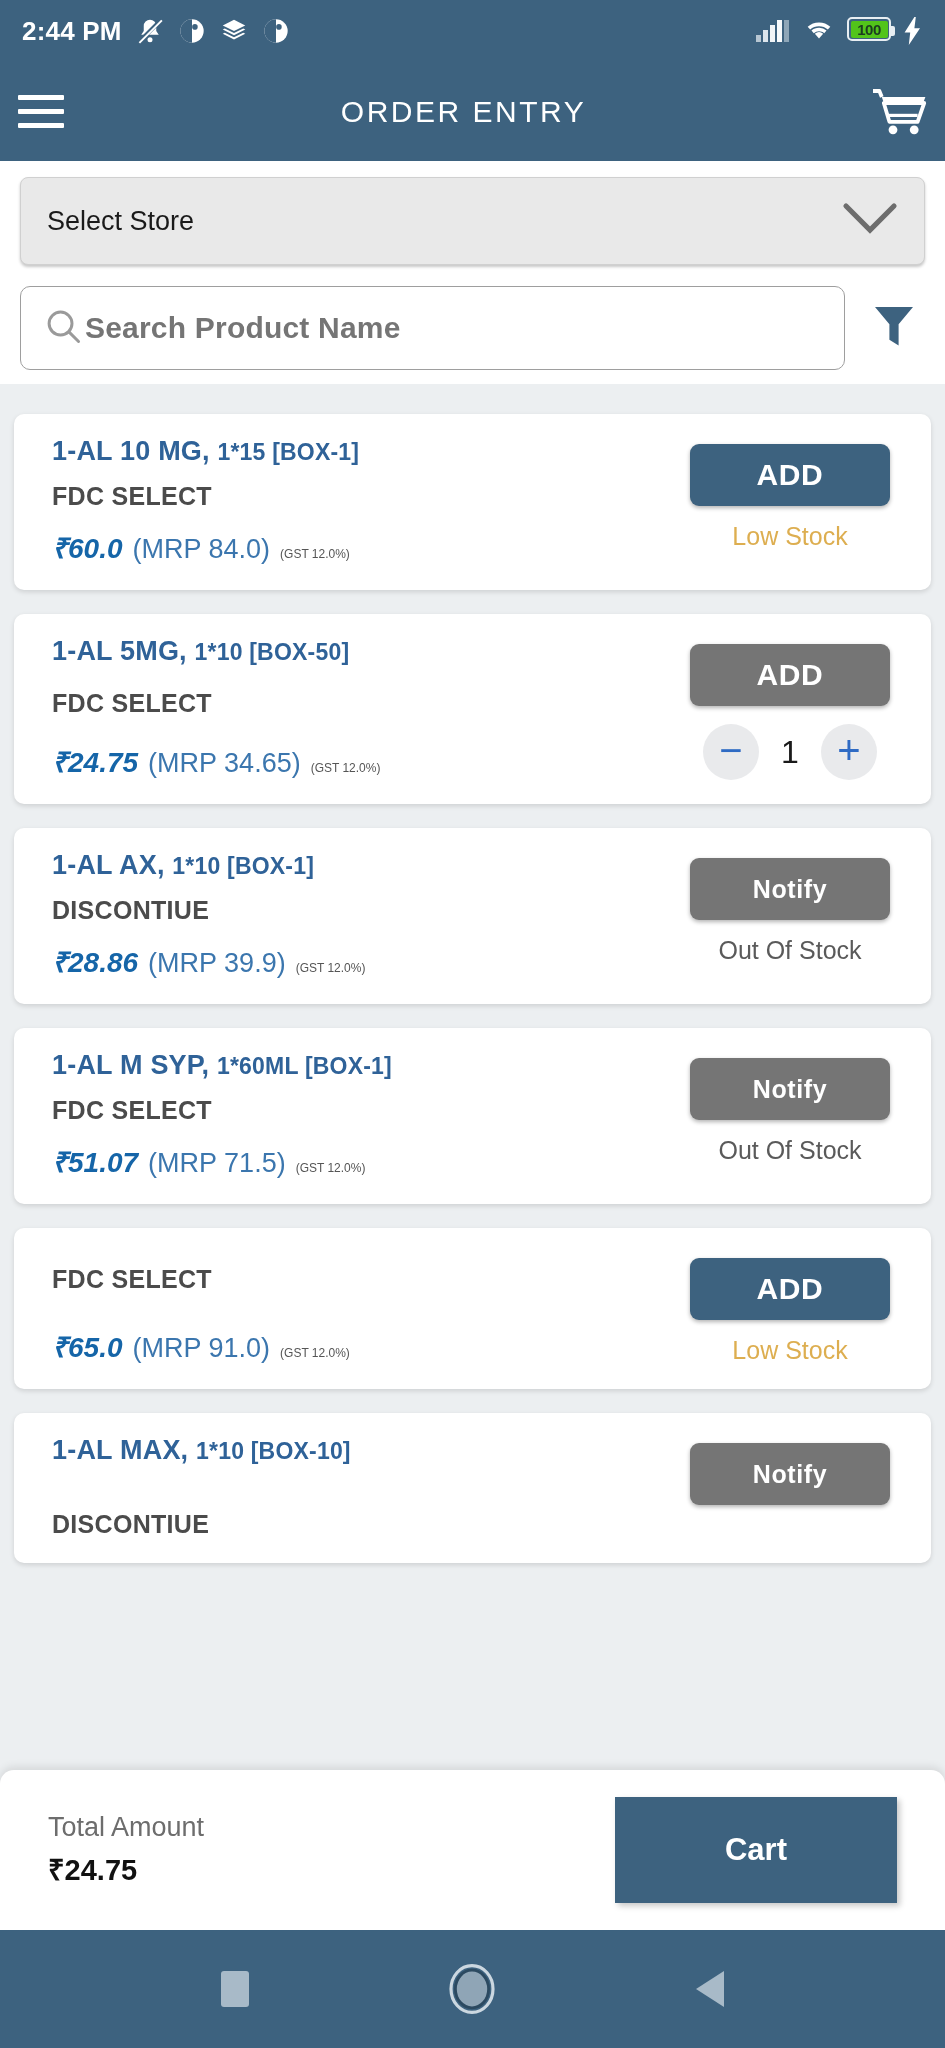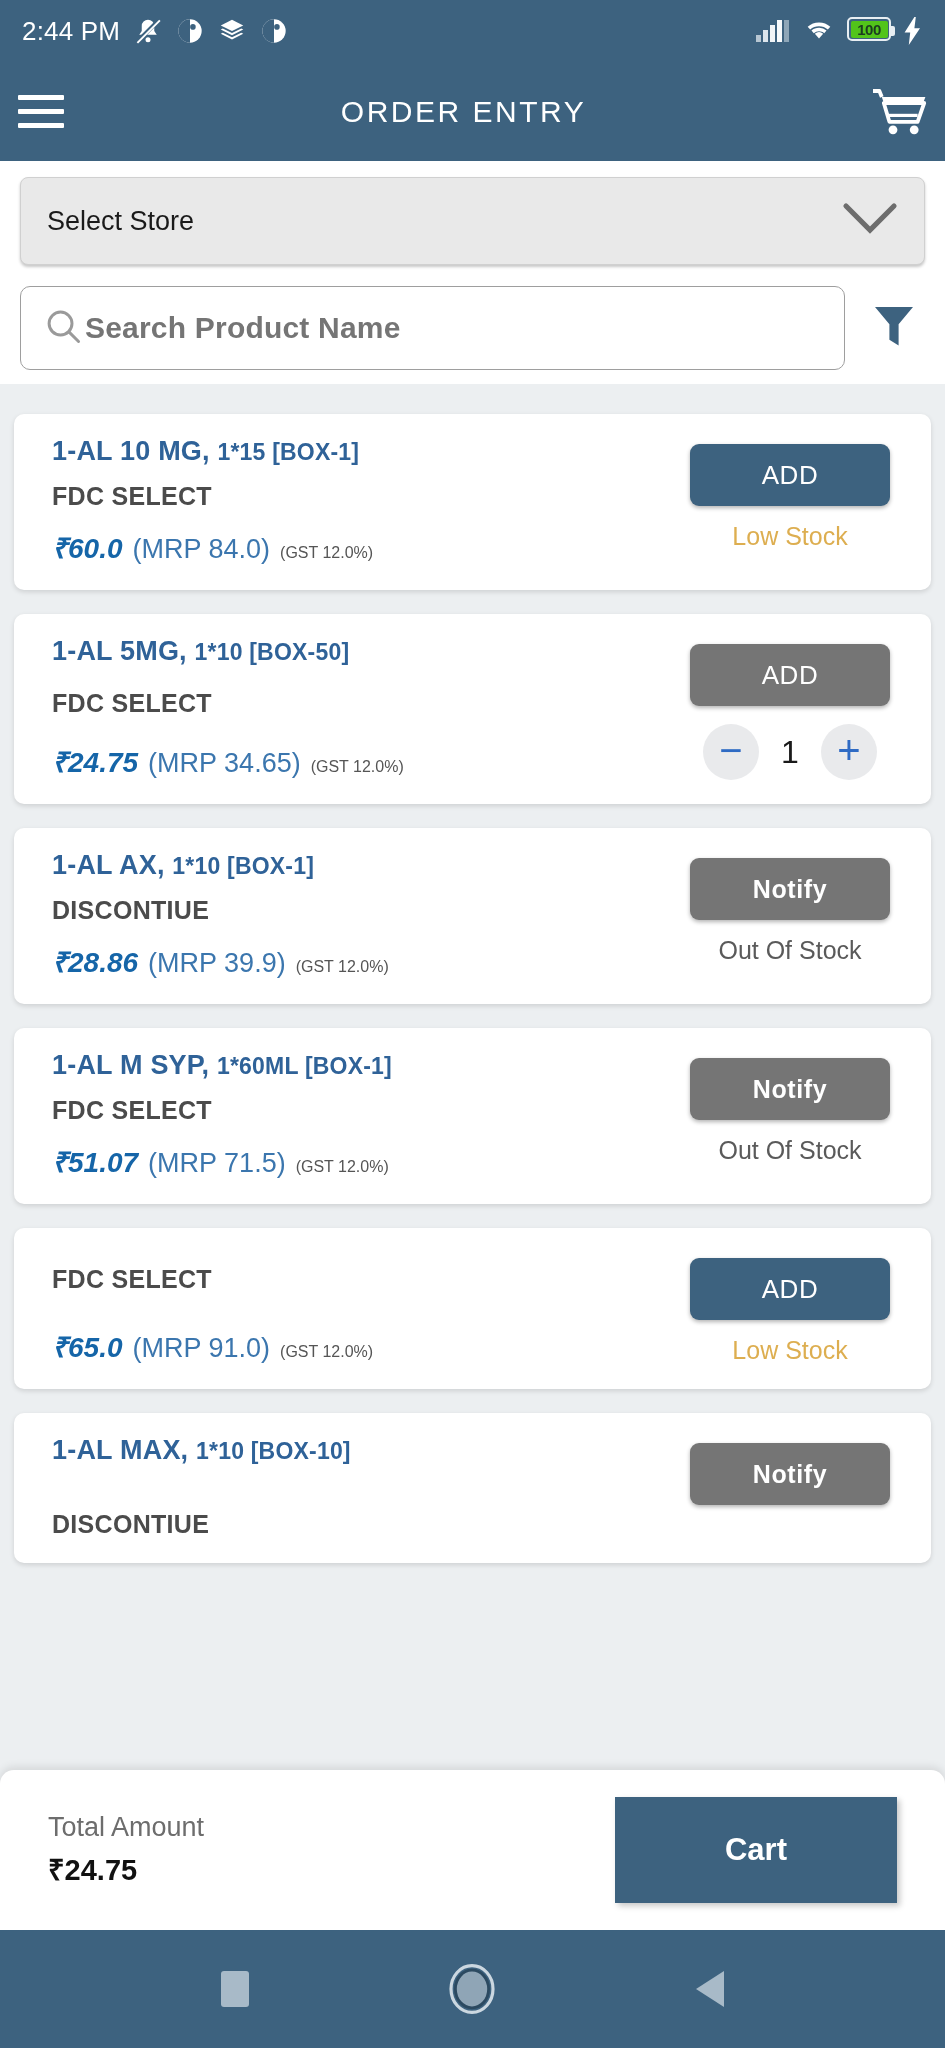--- a/index.html
+++ b/index.html
@@ -20,21 +20,21 @@
   .statusbar {
     height: 62px;
     background: #3d627f;
     display: flex; align-items: center;
     padding: 0 22px;
     color: #ffffff;
     flex: none;
   }
   .sb-left { display: flex; align-items: center; gap: 13px; }
   .sb-right { display: flex; align-items: flex-start; gap: 12px; margin-left: auto; }
-  .sb-time { font-size: 26px; font-weight: 400; letter-spacing: .2px; }
+  .sb-time { font-size: 26px; font-weight: 700; letter-spacing: .2px; }
   .sb-ico { display: inline-flex; align-items: center; }
 
   .battery {
     position: relative;
     width: 44px; height: 24px;
     border: 2.5px solid #e8eef2; border-radius: 5px;
     display: flex; align-items: center; justify-content: center;
     background: #3d627f;
   }
   .battery::after {
@@ -128,31 +128,31 @@
     letter-spacing: .2px; white-space: nowrap;
   }
   .p-name .pack { font-size: 23px; font-weight: 700; color: #2f6298; }
   .p-company {
     font-size: 25px; color: #4b4b4b; font-weight: 600;
     margin-top: 15px; letter-spacing: .3px;
   }
   .p-price-row { margin-top: 17px; display: flex; align-items: baseline; gap: 10px; white-space: nowrap; }
   .p-rate { font-size: 28px; font-weight: 700; color: #1565a8; font-style: italic; }
   .p-mrp { font-size: 27px; color: #3b76ae; font-weight: 400; }
-  .p-gst { font-size: 16px; color: #555555; }
+  .p-gst { font-size: 12px; color: #555555; }
 
   .card-right {
     width: 230px; flex: none;
     display: flex; flex-direction: column; align-items: center; justify-content: flex-start;
     padding-top: 8px;
   }
   .act-btn {
     width: 200px; height: 62px;
     border-radius: 9px; border: 0;
-    color: #ffffff; font-size: 26px; font-weight: 400;
+    color: #ffffff; font-size: 30px; font-weight: 700;
     letter-spacing: .6px;
     display: flex; align-items: center; justify-content: center;
     box-shadow: 0 2px 4px rgba(0,0,0,.3);
     cursor: pointer;
     font-family: "Liberation Sans", sans-serif;
   }
   .act-btn.primary { background: #3d627f; }
   .act-btn.muted { background: #757575; }
   .act-btn.notify { font-size: 25px; font-weight: 700; }
 

